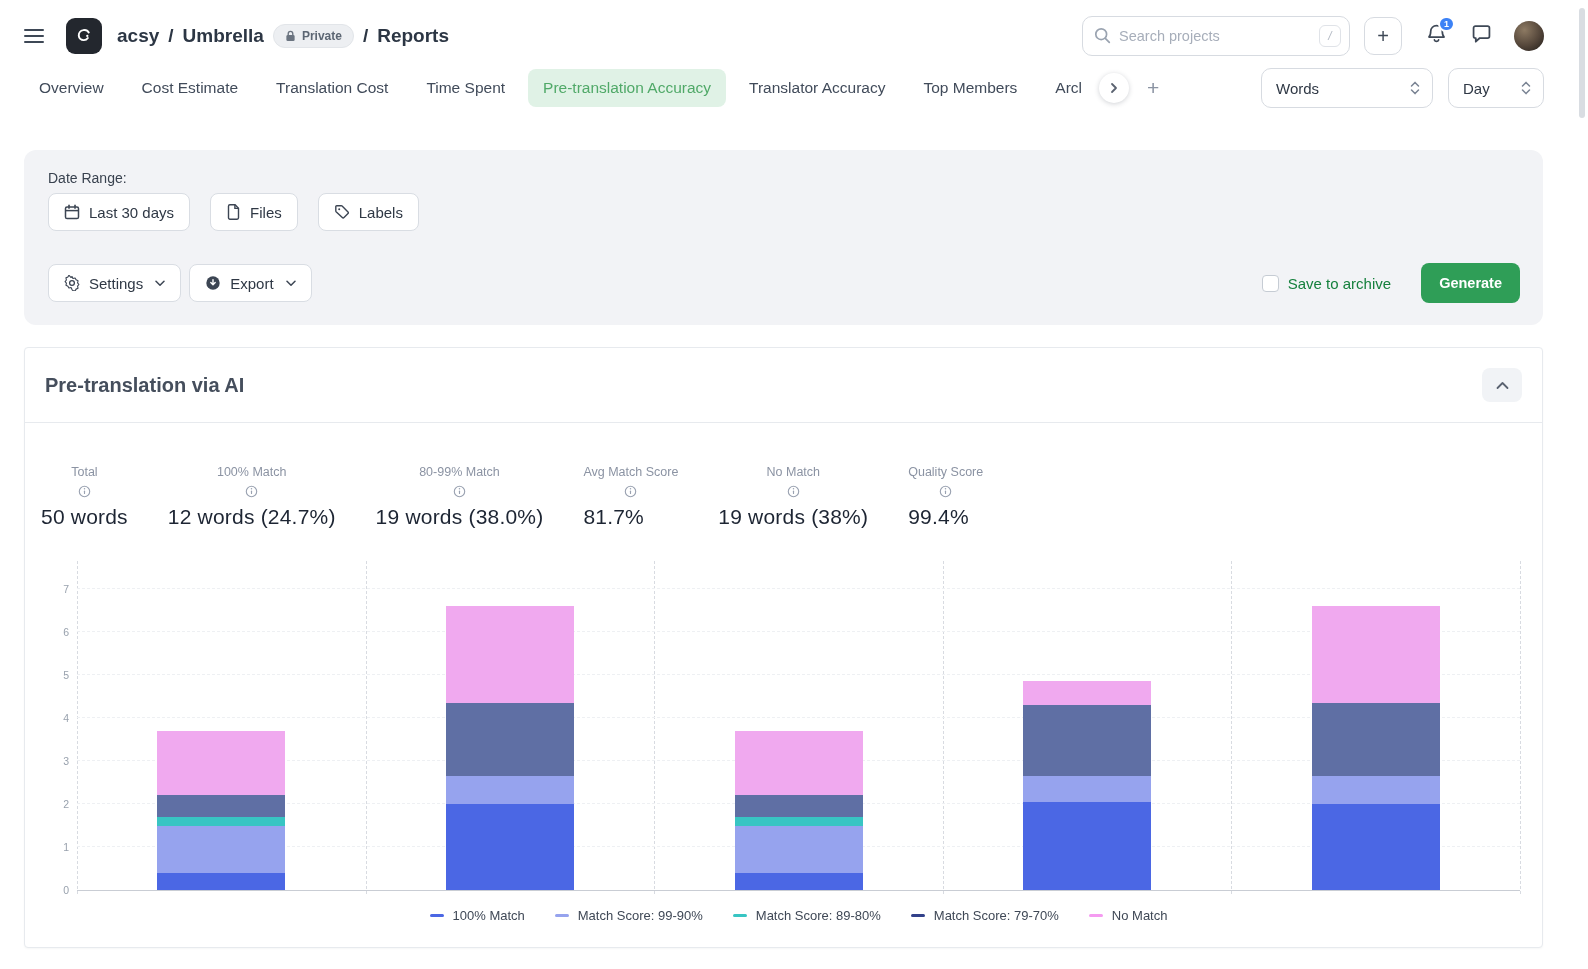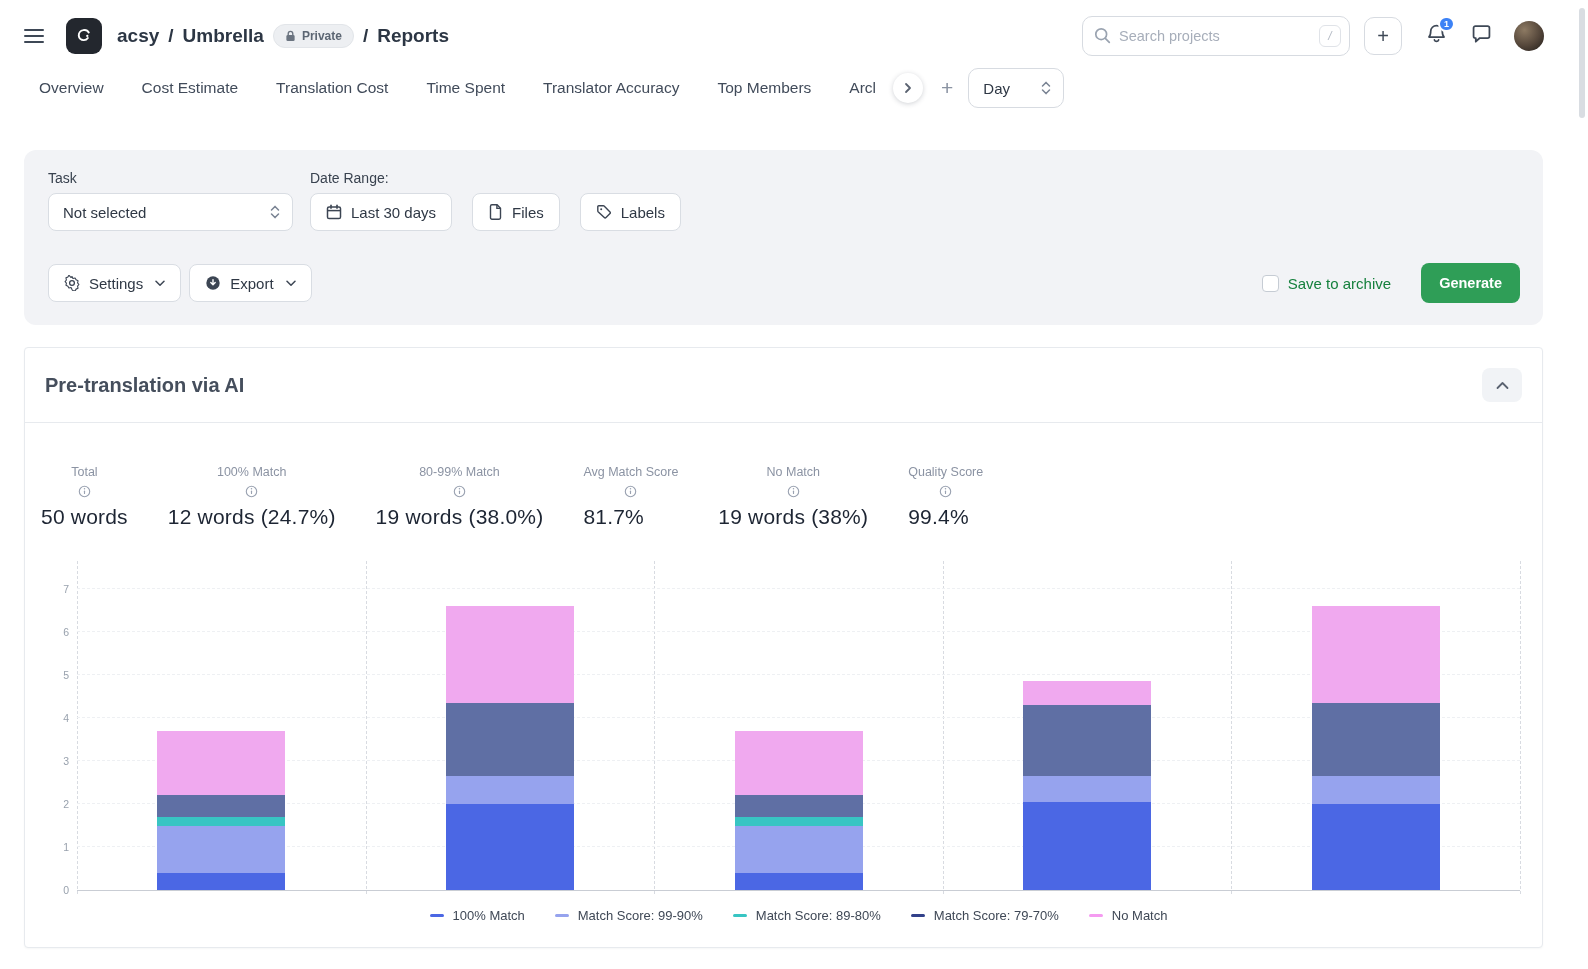--- a/index.html
+++ b/index.html
@@ -157,54 +157,52 @@
 
     <div class="avatar"></div>
   </header>
 
   <div class="tabs-row">
     <div class="tabs-list">
         <div class="tab">Overview</div>
         <div class="tab">Cost Estimate</div>
         <div class="tab">Translation Cost</div>
         <div class="tab">Time Spent</div>
+        <div class="tab active">Pre-translation Accuracy</div>
         <div class="tab">Translator Accuracy</div>
         <div class="tab">Top Members</div>
         <div class="tab">Arcl</div>
       </div>
 
     <button class="tab-scroll-btn">
       <svg width="12" height="12" viewBox="0 0 12 12">
         <path d="M4 2l4 4-4 4" fill="none" stroke="#5a6270" stroke-width="1.8" stroke-linecap="round" stroke-linejoin="round"></path>
       </svg>
     </button>
 
     <span class="tab-add">+</span>
 
+    <div class="select select-unit">
+      <span>Words</span>
+      <svg width="10" height="16" viewBox="0 0 10 16">
+        <path d="M1.5 6l3.5-3.6L8.5 6" fill="none" stroke="#7b8494" stroke-width="1.5" stroke-linecap="round" stroke-linejoin="round"></path>
+        <path d="M1.5 10l3.5 3.6L8.5 10" fill="none" stroke="#7b8494" stroke-width="1.5" stroke-linecap="round" stroke-linejoin="round"></path>
+      </svg>
+    </div>
     <div class="select select-period">
       <span>Day</span>
       <svg width="10" height="16" viewBox="0 0 10 16">
         <path d="M1.5 6l3.5-3.6L8.5 6" fill="none" stroke="#7b8494" stroke-width="1.5" stroke-linecap="round" stroke-linejoin="round"></path>
         <path d="M1.5 10l3.5 3.6L8.5 10" fill="none" stroke="#7b8494" stroke-width="1.5" stroke-linecap="round" stroke-linejoin="round"></path>
       </svg>
     </div>
   </div>
 
   <section class="filter-panel">
     <div class="filter-row1">
-      <div>
-        <div class="field-label">Task</div>
-        <div class="fselect fselect-task">
-          <span>Not selected</span>
-          <svg width="10" height="16" viewBox="0 0 10 16">
-            <path d="M1.5 6l3.5-3.6L8.5 6" fill="none" stroke="#7b8494" stroke-width="1.5" stroke-linecap="round" stroke-linejoin="round"></path>
-            <path d="M1.5 10l3.5 3.6L8.5 10" fill="none" stroke="#7b8494" stroke-width="1.5" stroke-linecap="round" stroke-linejoin="round"></path>
-          </svg>
-        </div>
-      </div>
       <div>
         <div class="field-label">Date Range:</div>
         <div class="date-btn-row">
           <button class="fbtn">
             <svg width="16" height="16" viewBox="0 0 16 16">
               <rect x="1.5" y="3" width="13" height="11.5" rx="1.6" fill="none" stroke="#3c4553" stroke-width="1.5"></rect>
               <line x1="5" y1="1.2" x2="5" y2="4.2" stroke="#3c4553" stroke-width="1.5" stroke-linecap="round"></line>
               <line x1="11" y1="1.2" x2="11" y2="4.2" stroke="#3c4553" stroke-width="1.5" stroke-linecap="round"></line>
               <line x1="1.5" y1="6.6" x2="14.5" y2="6.6" stroke="#3c4553" stroke-width="1.5"></line>
             </svg>

